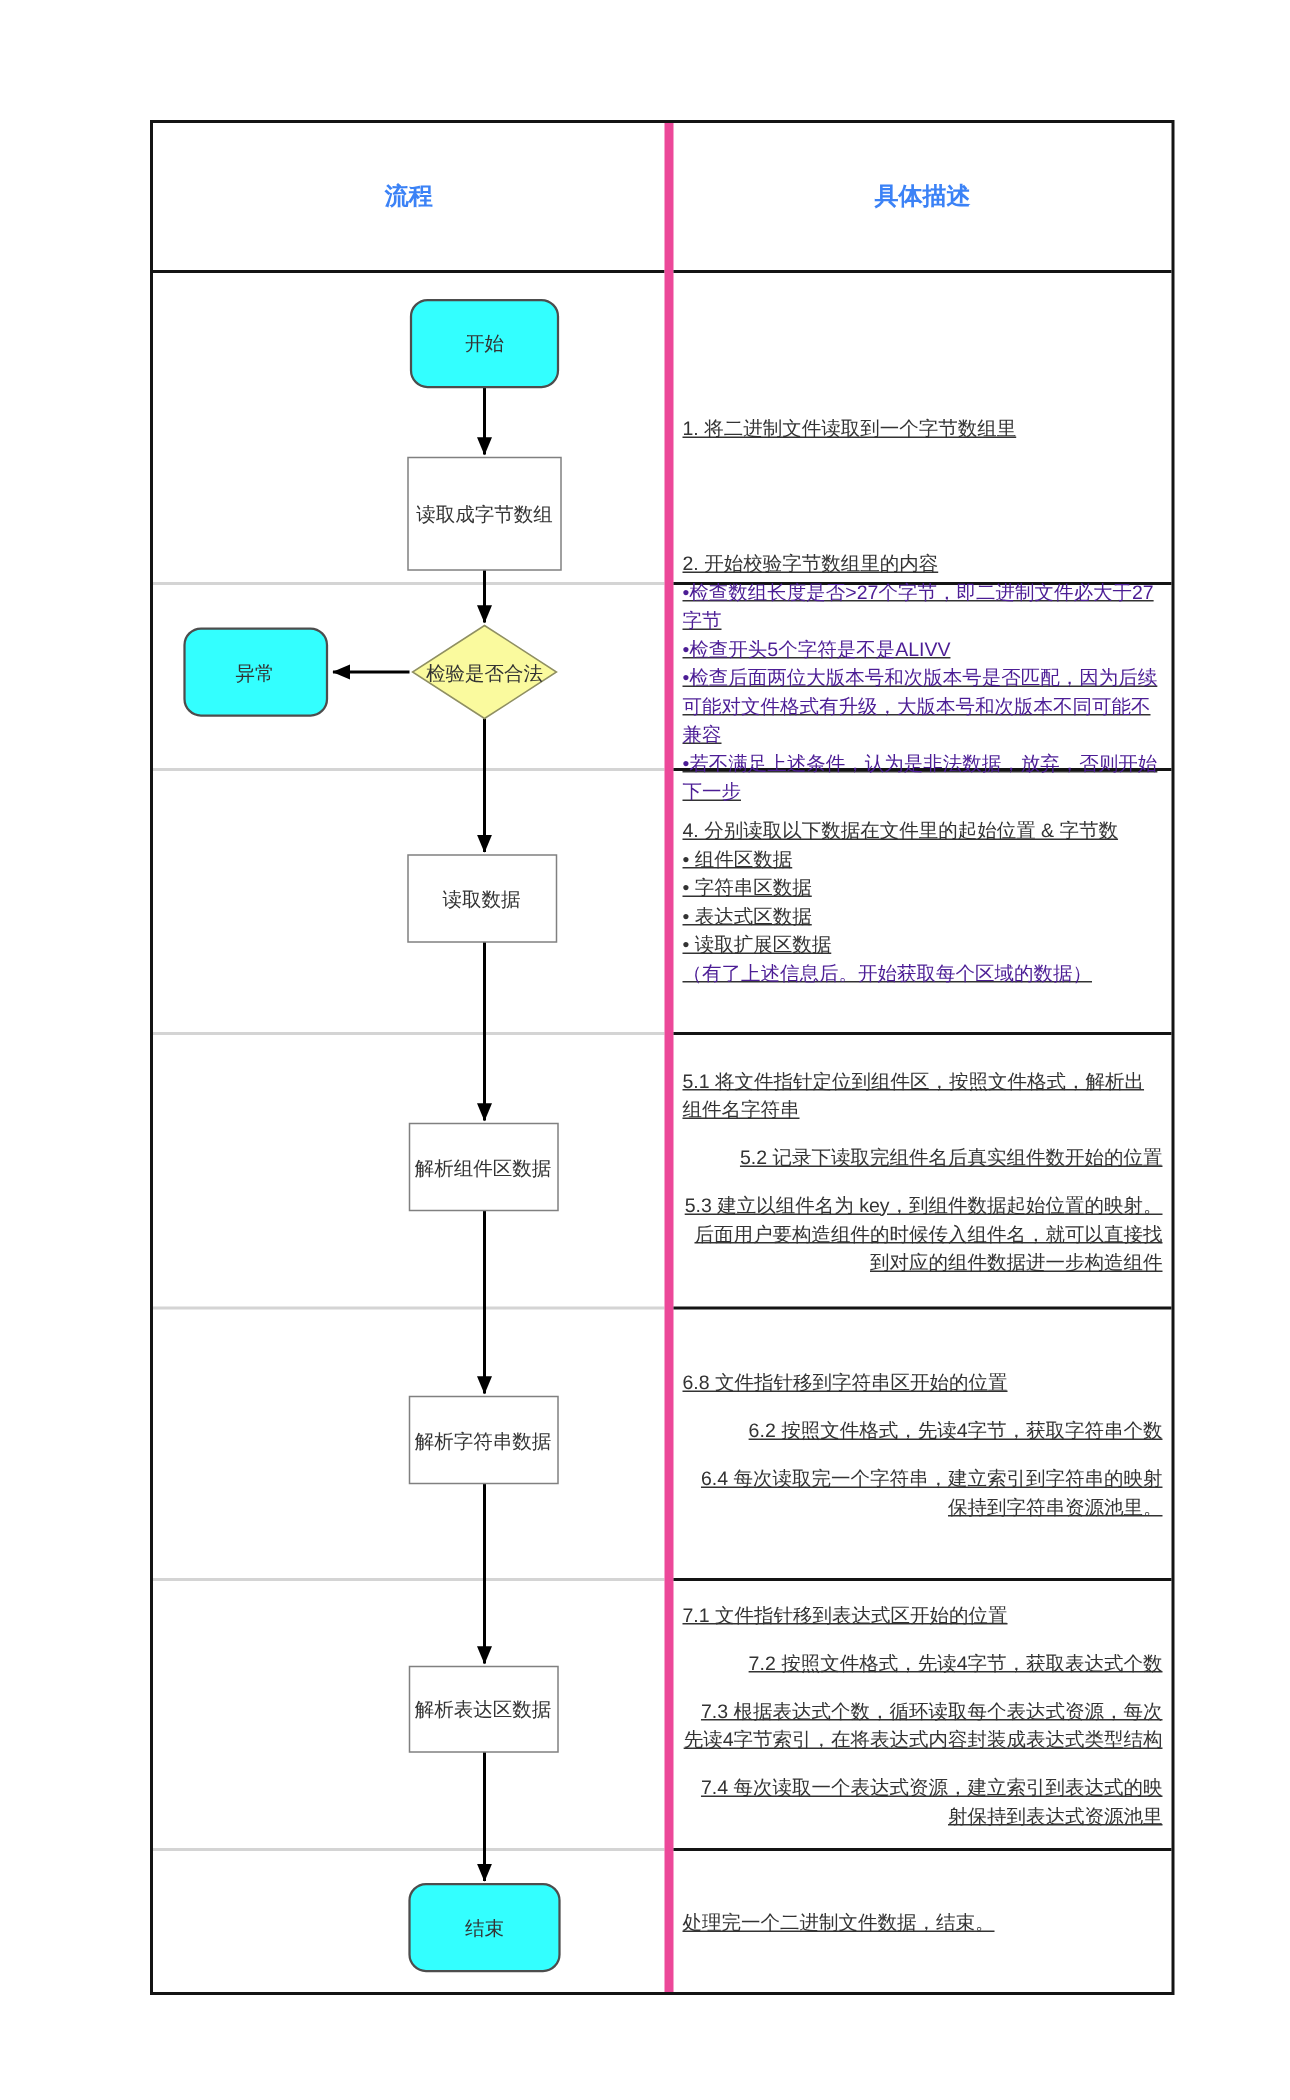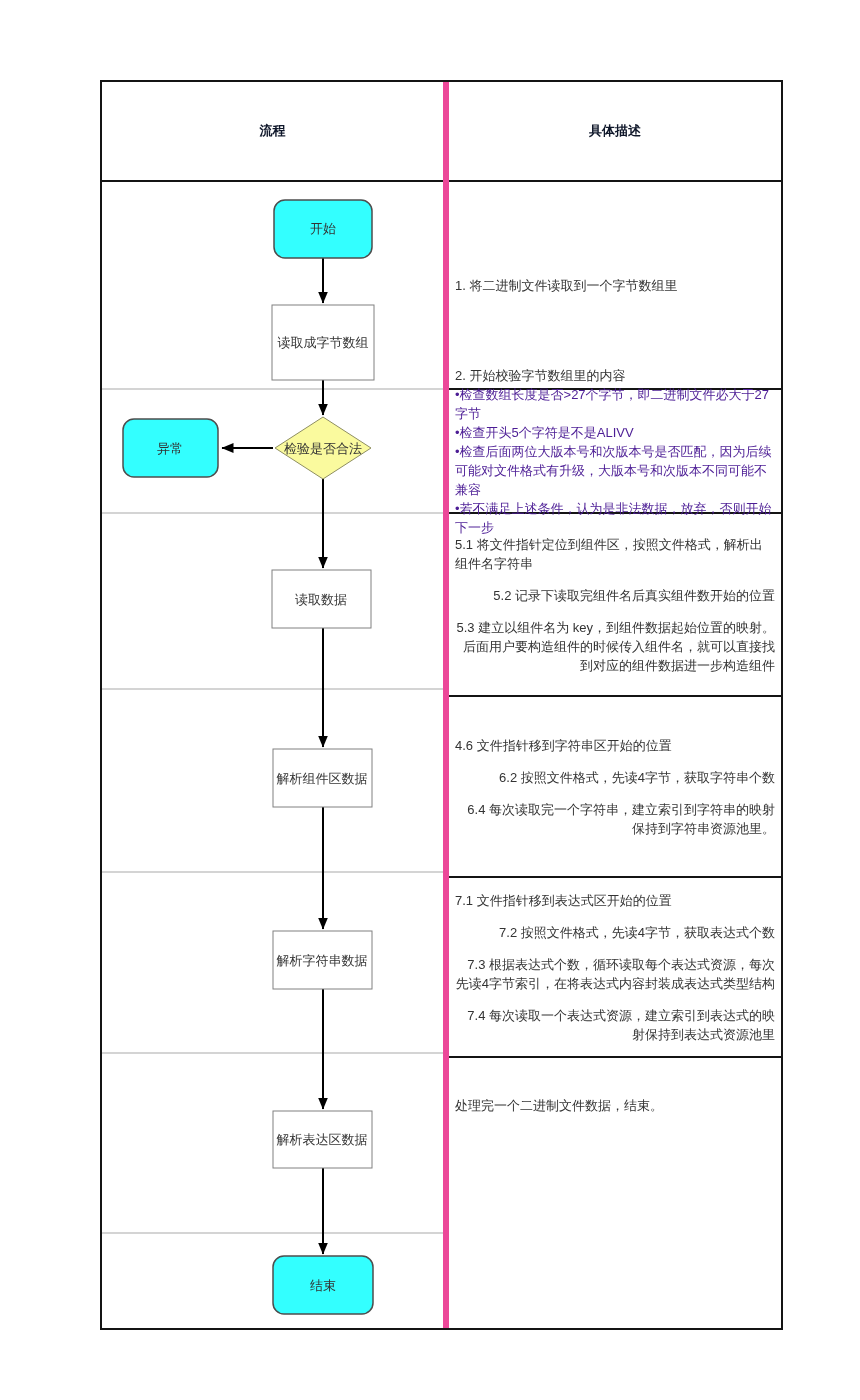--- a/index.html
+++ b/index.html
@@ -1,24 +1,24 @@
 <!DOCTYPE html>
 <html><head>
 <meta charset="utf-8">
 <style>
   html,body{margin:0;padding:0;background:#ffffff;}
   body{width:860px;height:1400px;position:relative;font-family:"Liberation Sans","DejaVu Sans",sans-serif;}
   .table{position:absolute;left:100px;top:80px;width:683px;height:1250px;border:2px solid #141414;box-sizing:border-box;background:#fff;}
   .col-left{position:absolute;left:0;top:0;width:341px;height:100%;}
   .col-right{position:absolute;left:341px;top:0;right:0;height:100%;border-left:6px solid #ec4899;box-sizing:border-box;}
   .hcell{box-sizing:border-box;height:100px;display:flex;align-items:center;justify-content:center;
-         font-size:13px;font-weight:bold;color:#0f172a;border-bottom:2px solid #141414;}
+         font-size:16px;font-weight:bold;color:#3b82f6;border-bottom:2px solid #141414;}
   .lrow{box-sizing:border-box;border-bottom:2px solid #d4d4d4;}
   .rrow{box-sizing:border-box;border-bottom:2px solid #141414;display:flex;flex-direction:column;justify-content:center;
-        padding:2px 6px;font-size:13px;line-height:19px;color:#333;}
+        padding:2px 6px;font-size:13px;line-height:19px;color:#333;text-decoration:underline;}
   .lrow.last,.rrow.last{border-bottom:none;}
   .rrow p{margin:0;}
   .rrow p.gap{margin-top:13px;text-align:right;}
   .blue{color:#4c1d95;}
   svg text{font-family:"Liberation Sans","DejaVu Sans",sans-serif;font-size:13px;fill:#333;}
   .flow-svg{position:absolute;left:0;top:0;}
 </style>
 </head>
 <body>
 
@@ -105,29 +105,37 @@
     </div>
 
     <div class="rrow" style="height:124px">
       <p>2. 开始校验字节数组里的内容</p>
       <p class="blue">•检查数组长度是否&gt;27个字节，即二进制文件必大于27字节</p>
       <p class="blue">•检查开头5个字符是不是ALIVV</p>
       <p class="blue">•检查后面两位大版本号和次版本号是否匹配，因为后续可能对文件格式有升级，大版本号和次版本不同可能不兼容</p>
       <p class="blue">•若不满足上述条件，认为是非法数据，放弃，否则开始下一步</p>
     </div>
 
+    <div class="rrow" style="height:176px">
+      <p>4. 分别读取以下数据在文件里的起始位置 &amp; 字节数</p>
+      <p>• 组件区数据</p>
+      <p>• 字符串区数据</p>
+      <p>• 表达式区数据</p>
+      <p>• 读取扩展区数据</p>
+      <p class="blue">（有了上述信息后。开始获取每个区域的数据）</p>
+    </div>
 
     <div class="rrow" style="height:183px">
       <p>5.1 将文件指针定位到组件区，按照文件格式，解析出组件名字符串</p>
       <p class="gap">5.2 记录下读取完组件名后真实组件数开始的位置</p>
       <p class="gap">5.3 建立以组件名为 key，到组件数据起始位置的映射。后面用户要构造组件的时候传入组件名，就可以直接找到对应的组件数据进一步构造组件</p>
     </div>
 
     <div class="rrow" style="height:181px">
-      <p>4.6 文件指针移到字符串区开始的位置</p>
+      <p>6.8 文件指针移到字符串区开始的位置</p>
       <p class="gap">6.2 按照文件格式，先读4字节，获取字符串个数</p>
       <p class="gap">6.4 每次读取完一个字符串，建立索引到字符串的映射保持到字符串资源池里。</p>
     </div>
 
     <div class="rrow" style="height:180px">
       <p>7.1 文件指针移到表达式区开始的位置</p>
       <p class="gap">7.2 按照文件格式，先读4字节，获取表达式个数</p>
       <p class="gap">7.3 根据表达式个数，循环读取每个表达式资源，每次先读4字节索引，在将表达式内容封装成表达式类型结构</p>
       <p class="gap">7.4 每次读取一个表达式资源，建立索引到表达式的映射保持到表达式资源池里</p>
     </div>

